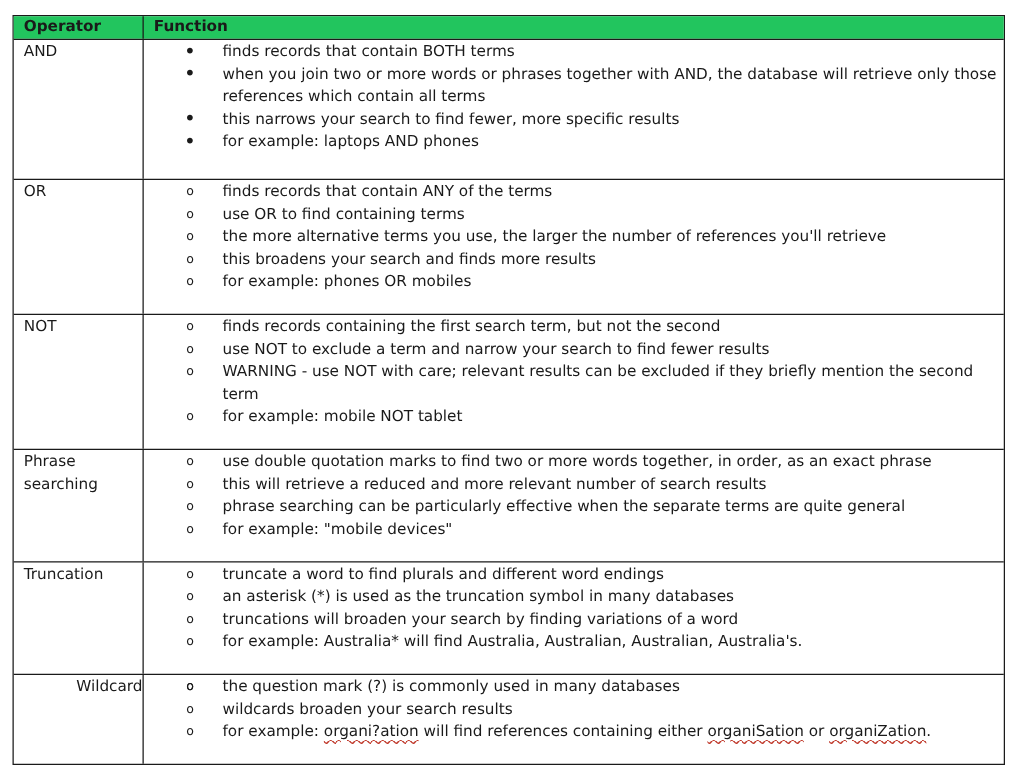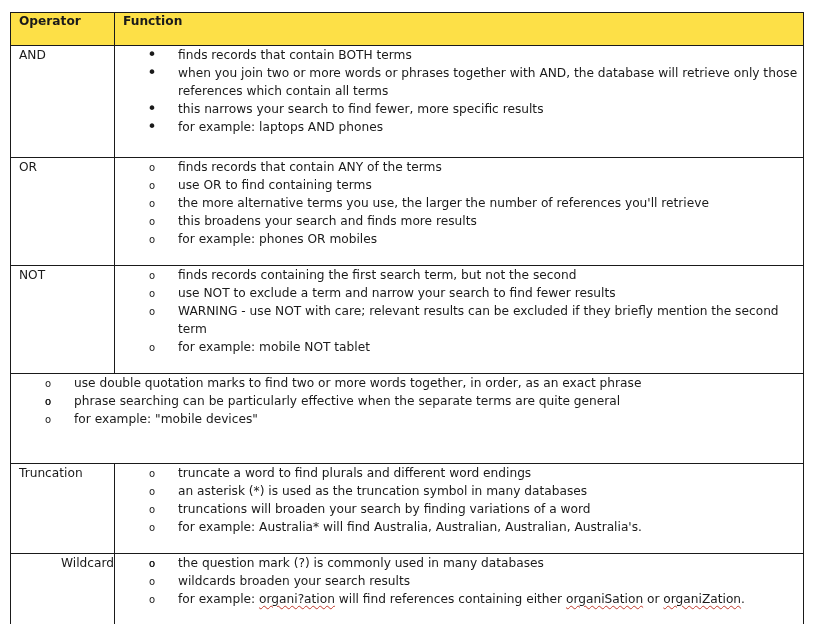--- a/index.html
+++ b/index.html
@@ -1,21 +1,21 @@
 <!DOCTYPE html>
 <html><head>
 <meta charset="utf-8">
 <style>
   html, body { margin: 0; padding: 0; background: #ffffff; }
   body { width: 828px; height: 624px; position: relative; overflow: hidden;
          font-family: "DejaVu Sans", sans-serif; color: #1a1a1a; }
   .tbl { position: absolute; left: 10px; top: 12px; width: 794px; border: 1px solid #1a1a1a; box-sizing: border-box; }
   .row { display: flex; border-top: 1px solid #1a1a1a; box-sizing: border-box; }
   .row.first { border-top: none; }
-  .hdr { background: #fde047; height: 32px; justify-content: flex-end; }
+  .hdr { background: #22c55e; height: 18px; justify-content: flex-end; }
   .c1 { width: 104px; border-right: 1px solid #1a1a1a; box-sizing: border-box; padding-left: 8px; font-size: 12.2px; line-height: 18px; }
   .c2 { flex: 1; box-sizing: border-box; padding-left: 8px; font-size: 12.2px; line-height: 18px; }
   .hdr .c1, .hdr .c2 { font-weight: bold; line-height: 17px; }
   ul { list-style: none; margin: 0; padding: 0; }
   li { position: relative; padding-left: 55px; font-size: 12.2px; line-height: 18px; }
   li .bul { position: absolute; left: 23px; top: 0; width: 12px; text-align: center; font-size: 12px; }
   .disc .bul { font-size: 16px; line-height: 18px; }
   .circ .bul { font-size: 10px; line-height: 19px; }
   b { font-weight: normal; }
   .squig { text-decoration: underline wavy #c0392b; text-decoration-thickness: 1px; text-underline-offset: 2px; }
@@ -61,24 +61,25 @@
         <ul class="circ">
           <li><span class="bul">o</span><span>finds records containing the </span><b>first search term, but not the second</b></li>
           <li><span class="bul">o</span><span>use </span><b>NOT</b><span> to exclude a term and </span><b>narrow your search</b><span> to find fewer results</span></li>
           <li><span class="bul">o</span><span>WARNING - use NOT with care; relevant results can be excluded if they briefly mention the second term</span></li>
           <li><span class="bul">o</span><span>for example: </span><b>mobile NOT tablet</b></li>
         </ul>
       </div>
   </div>
 
   <div class="row" style="height:90px">
+    <div class="c1" style="width:104px;white-space:normal;padding-right:20px">Phrase searching</div>
     <div class="c2">
         <ul class="circ">
           <li><span class="bul">o</span><span>use double quotation marks to </span><b>find two or more words together</b><span>, in order, as an exact phrase</span></li>
-          <li><span class="bul">o</span></li>
+          <li><span class="bul">o</span><span>this will retrieve a reduced and more relevant number of search results</span></li>
           <li><span class="bul">o</span><span>phrase searching can be particularly effective when the separate terms are quite general</span></li>
           <li><span class="bul">o</span><span>for example: </span><b>"mobile devices"</b></li>
         </ul>
       </div>
   </div>
 
   <div class="row" style="height:90px">
     <div class="c1">Truncation</div>
     <div class="c2">
         <ul class="circ">

